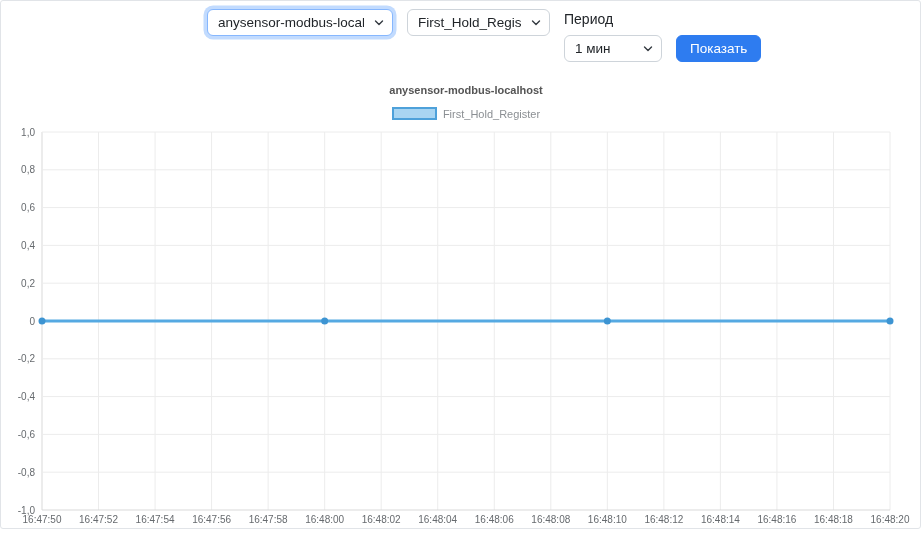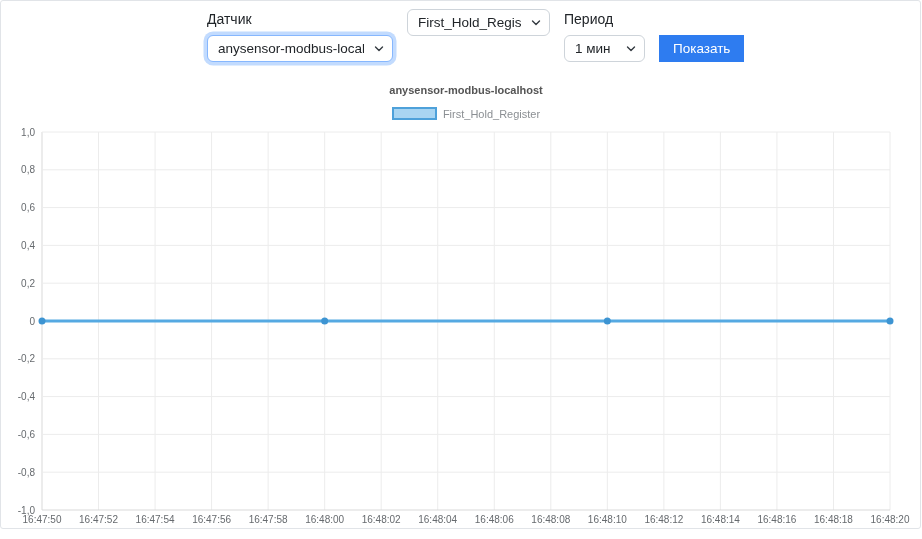--- a/index.html
+++ b/index.html
@@ -23,30 +23,30 @@
     font-family: "Liberation Sans", sans-serif;
     border: 1px solid #ced4da; border-radius: 6px; background: #fff;
     padding: 2px 28px 2px 10px; outline: none;
   }
   .select-wrap.focused select {
     border-color: #86b7fe;
     box-shadow: 0 0 0 3.5px rgba(13,110,253,.25);
   }
   .sel-sensor select { width: 186px; }
   .sel-measure select { width: 143px; }
-  .sel-period select { width: 81px; }
+  .sel-period select { width: 98px; }
   .chev {
     position: absolute; right: 9px; top: 50%; width: 10px; height: 10px;
     transform: translateY(-50%); pointer-events: none;
   }
   .show-btn {
     margin-top: 26px; height: 27px; padding: 0 13px;
     background: #2e7cf0; color: #fff; font-size: 13.5px;
     font-family: "Liberation Sans", sans-serif;
-    border: 1px solid #2e7cf0; border-radius: 0; cursor: pointer;
+    border: 1px solid #2e7cf0; border-radius: 6px; cursor: pointer;
   }
   
   .chart-title {
     position: absolute; left: 42px; top: 84px; width: 848px;
     text-align: center; font-size: 11px; font-weight: bold; color: #545454;
   }
   .chart-legend {
     position: absolute; left: 42px; top: 107px; width: 848px;
     display: flex; justify-content: center; align-items: center; gap: 6px;
   }
@@ -56,21 +56,20 @@
   svg.chart text { font-family: "Liberation Sans", sans-serif; }
 </style>
 </head>
 <body>
 
 <div class="stage">
   <div class="card"></div>
 
   <div class="controls">
     <div class="ctl-group">
-      <span class="ctl-label">Датчик</span>
       <span class="select-wrap sel-sensor focused">
         <select>
           <option>anysensor-modbus-localhost</option>
         </select>
         <svg class="chev" viewBox="0 0 10 10">
           <path d="M1.5 3 L5 6.5 L8.5 3" fill="none" stroke="#343a40" stroke-width="1.4" stroke-linecap="round" stroke-linejoin="round"></path>
         </svg>
       </span>
     </div>
 

